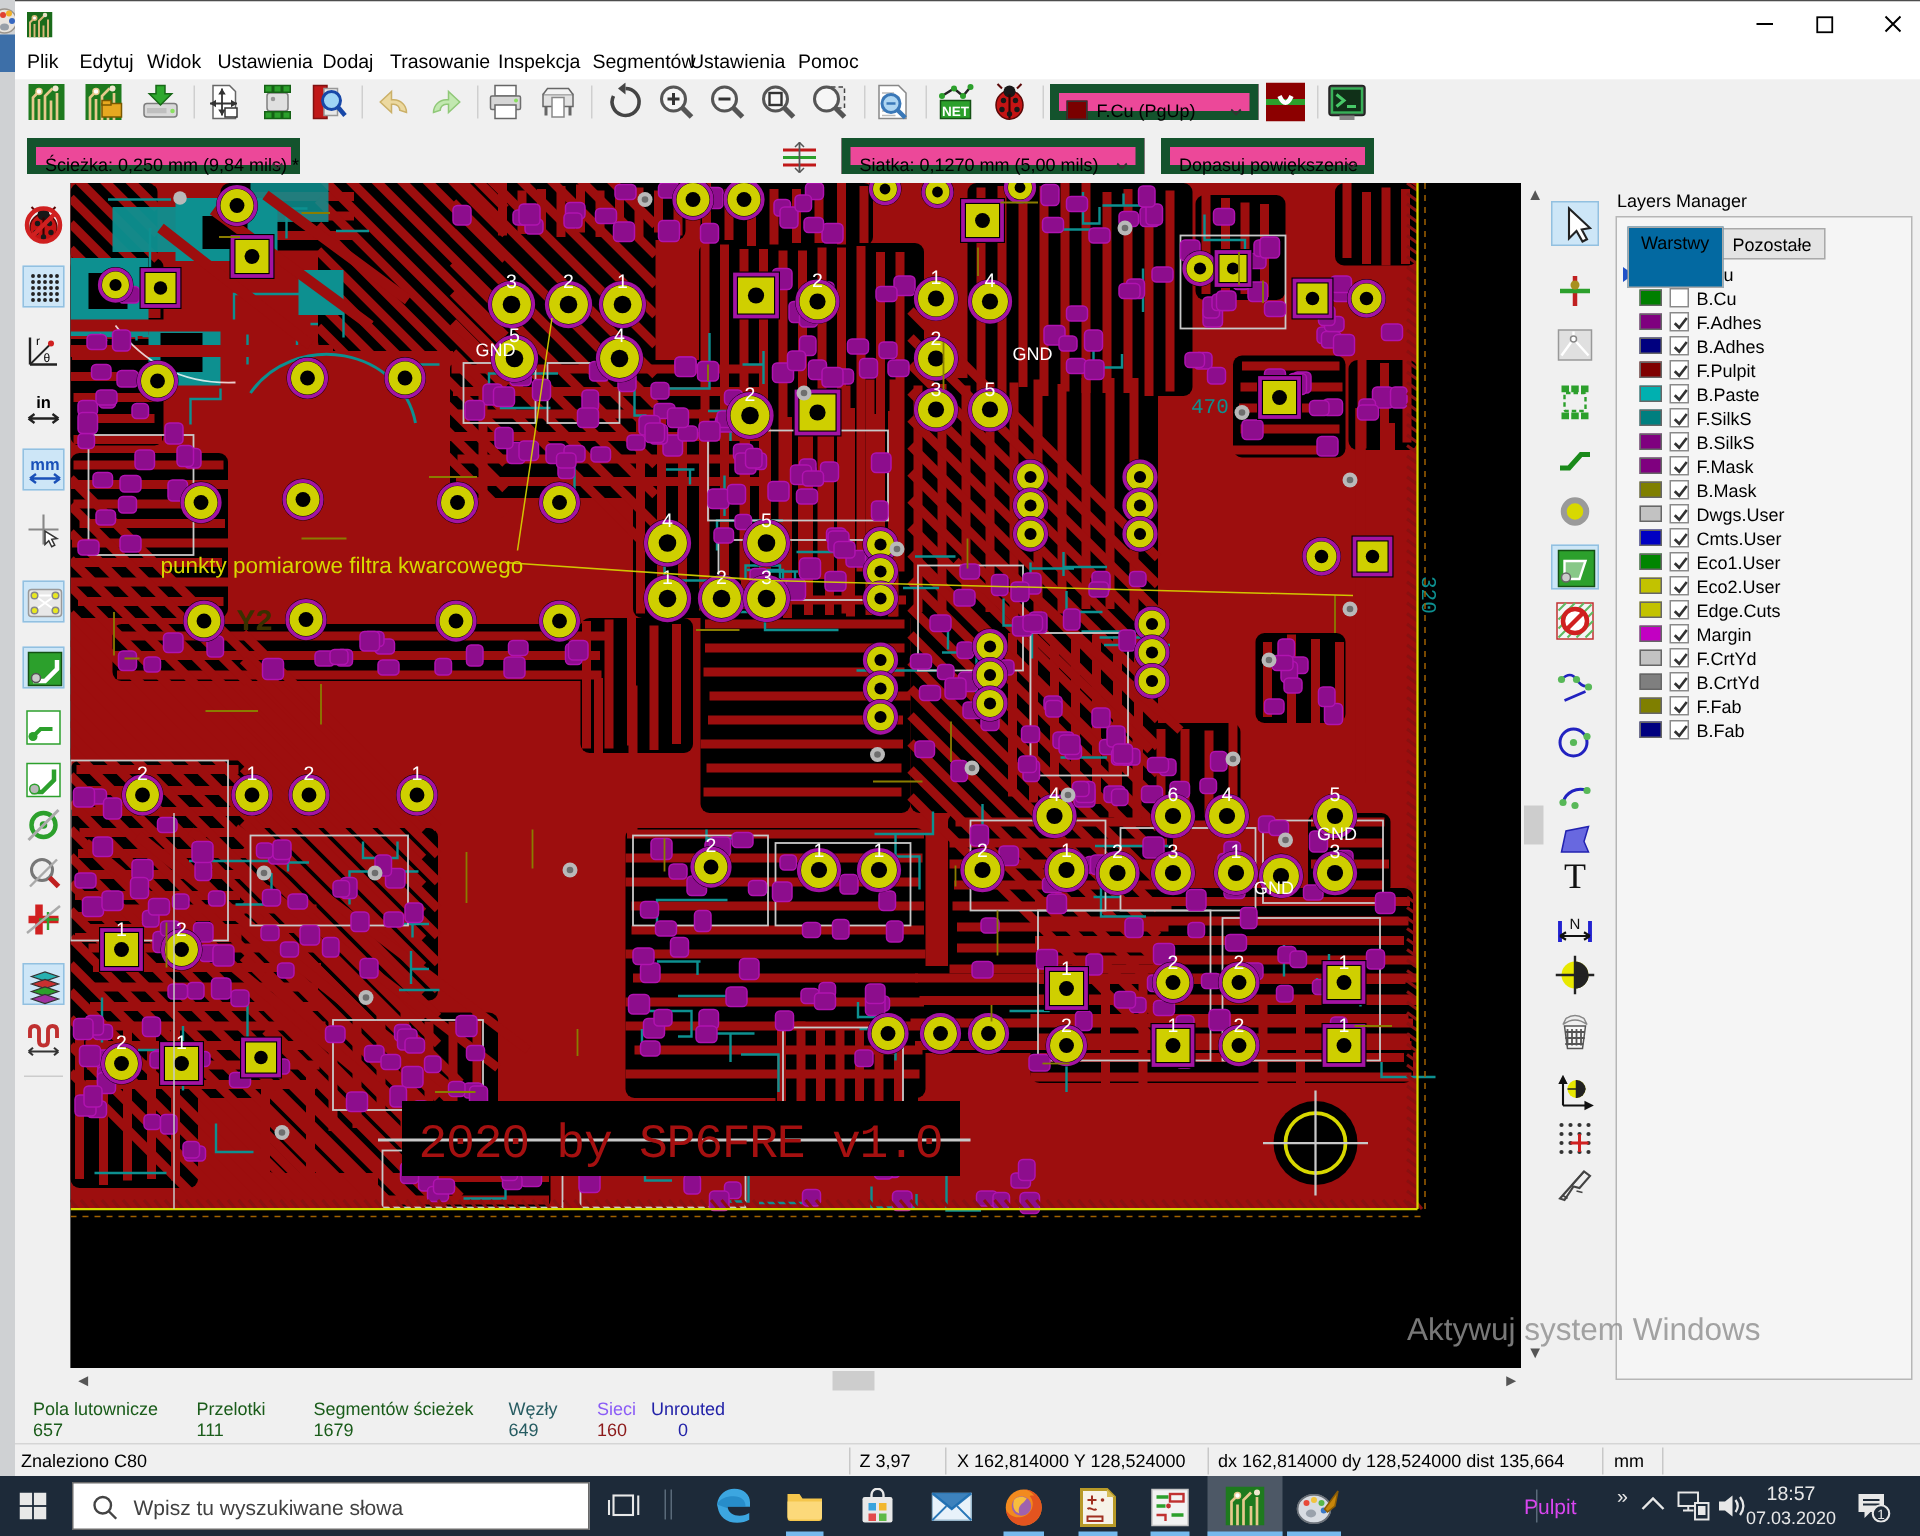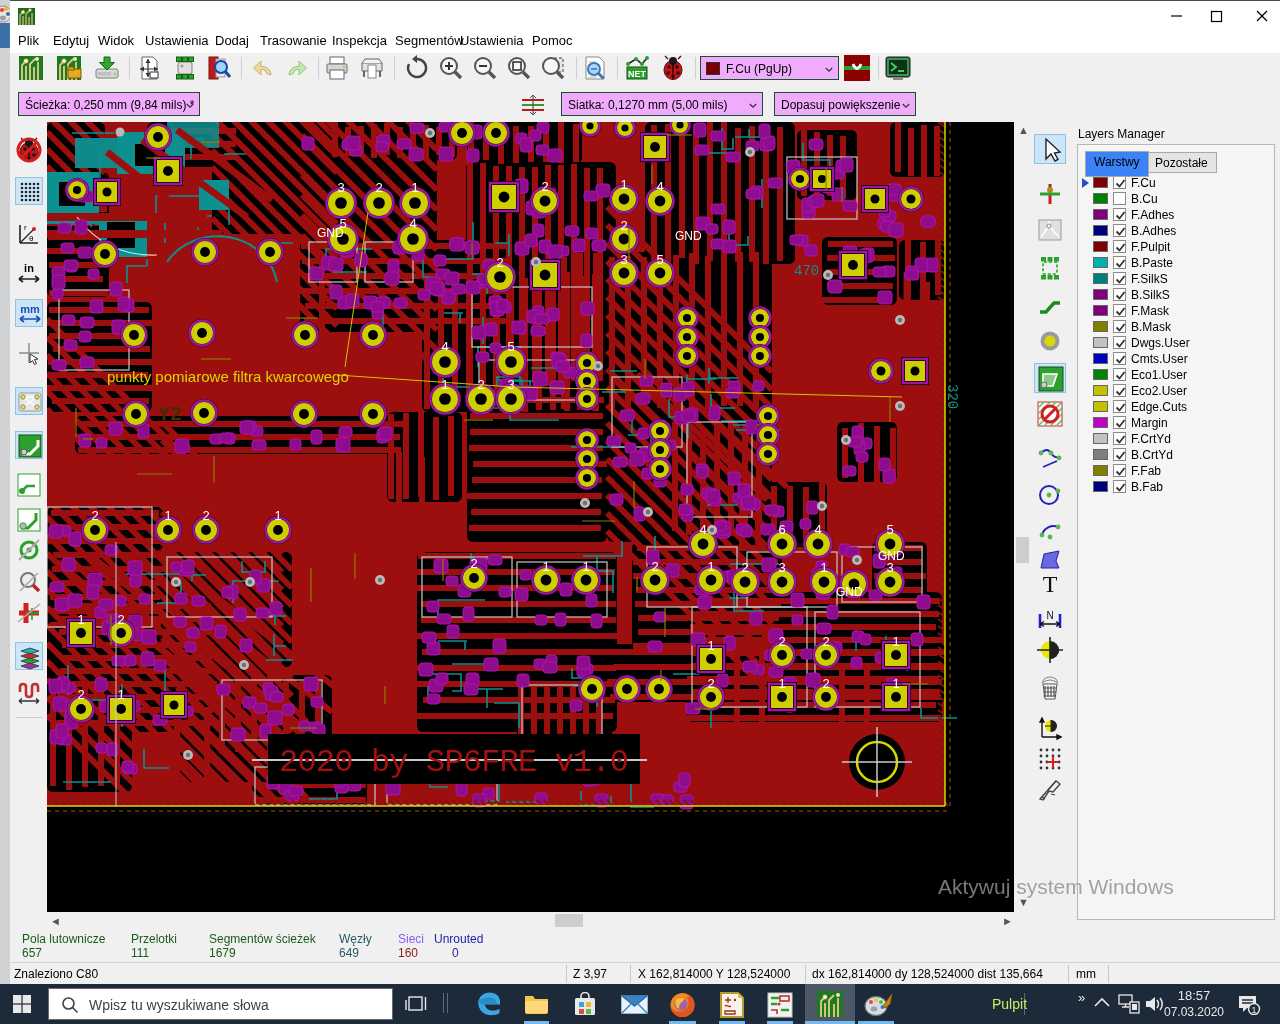--- a/index.html
+++ b/index.html
@@ -16,38 +16,38 @@
 #vscroll{left:1014px;top:122px;width:17px;height:790px;background:#f0f0f0}
 #vthumb{left:1016px;top:537px;width:13px;height:26px;background:#cdcdcd}
 #hscroll{left:47px;top:912px;width:967px;height:18px;background:#f0f0f0}
 #hthumb{left:555px;top:914px;width:28px;height:13px;background:#cdcdcd}
 .scrarrow{color:#555;font-size:11px;font-family:"Liberation Sans",sans-serif}
 #righttb{left:1031px;top:122px;width:41px;height:808px;background:#f0f0f0}
 #lpanel{left:1072px;top:122px;width:208px;height:808px;background:#f0f0f0}
 #lpanel .hdr{position:absolute;left:6px;top:5px;font-size:12px;color:#000}
 #lbox{position:absolute;left:5px;top:22px;width:198px;height:776px;background:#f5f5f5;border:1px solid #b6b6b6}
 .tab{position:absolute;top:7px;height:21px;font-size:12px;color:#000;border:1px solid #a9a9a9;background:#e4e4e4;padding:3px 8px 0 8px}
-.tabsel{background:#3b82f6;height:26px;top:6px;z-index:2}
+.tabsel{background:#0369a1;height:41px;top:6px;z-index:2}
 #laylist{position:absolute;left:1px;top:30px;width:195px}
 .lrow{position:absolute;left:0;height:16px;width:100%}
 .lsw{position:absolute;left:14px;top:2px;width:15px;height:11px;border:1px solid #666}
 .lcb{position:absolute;left:34px;top:1px;width:13px;height:13px;background:#fff;border:1px solid #8a8a8a}
 .lcb svg{position:absolute;left:0;top:0}
 .llab{position:absolute;left:52px;top:1px;font-size:12px;color:#000}
 .larrow{position:absolute;left:3px;top:3px;width:0;height:0;border-left:7px solid #2050c8;border-top:5px solid transparent;border-bottom:5px solid transparent}
 #msgpanel{left:10px;top:930px;width:1270px;height:32px;background:#f0f0f0;font-size:12px}
 .mlab{position:absolute;top:2px}
 .mval{position:absolute;top:16px}
 #statusbar{left:10px;top:962px;width:1270px;height:22px;background:#f0f0f0;border-top:1px solid #d5d5d5;font-size:12px;color:#000}
 .sfield{position:absolute;top:4px}
 .ssep{position:absolute;top:2px;width:1px;height:18px;background:#c8c8c8}
 #taskbar{left:0;top:984px;width:1280px;height:40px;background:#1d2a39}
 #searchbox{position:absolute;left:48px;top:4px;width:345px;height:32px;background:#fff;border:1px solid #6a6a6a}
 #searchbox span{position:absolute;left:40px;top:8px;font-size:14px;color:#414141}
-.combo{position:absolute;background:#f0abfc;border:1px solid #14532d;font-size:12px;color:#000;height:24px}
+.combo{position:absolute;background:#ec4899;border:6px solid #14532d;font-size:12px;color:#000;height:24px}
 .combo .txt{position:absolute;left:6px;top:5px;white-space:nowrap}
 .chev{position:absolute;right:5px;top:9px;width:8px;height:8px}
 .tsep{position:absolute;top:4px;width:1px;height:22px;background:#cfcfcf}
 .icon26{position:absolute;top:2px;width:26px;height:26px}
 .selbtn{background:#cde6f7;border:1px solid #92c0e0}
 #wmark{left:938px;top:875px;width:330px;color:rgba(144,144,144,0.83);z-index:50}
 #wmark .l1{font-size:21px;letter-spacing:0px}
 #wmark .l2{font-size:14px;margin-top:4px}
 </style></head>
 <body>
@@ -2505,21 +2505,21 @@
       <ellipse cx="11" cy="17" rx="3.4" ry="2.6" fill="#9aa2ac"></ellipse>
       <path d="M20 14 L29 2 l-2 10 -5 4z" fill="#c8860a" stroke="#8a5c06"></path>
     </svg>
     <div class="abs" style="left:524px;top:37px;width:25px;height:3px;background:#76b9ed"></div>
     <div class="abs" style="left:669px;top:37px;width:27px;height:3px;background:#76b9ed"></div>
     <div class="abs" style="left:719px;top:37px;width:26px;height:3px;background:#76b9ed"></div>
     <div class="abs" style="left:767px;top:37px;width:26px;height:3px;background:#76b9ed"></div>
     <div class="abs" style="left:805px;top:37px;width:50px;height:3px;background:#76b9ed"></div>
     <div class="abs" style="left:858px;top:37px;width:36px;height:3px;background:#76b9ed"></div>
     <div class="abs" style="left:1024px;top:9px;width:1px;height:22px;background:#5a6a7a"></div>
-    <span class="abs" style="left:992px;top:12px;font-size:14px;color:#bef264">Pulpit</span>
+    <span class="abs" style="left:1016px;top:12px;font-size:14px;color:#d946ef">Pulpit</span>
     <span class="abs" style="left:1078px;top:6px;font-size:13px;color:#e8e8e8">»</span>
     <svg class="abs" style="left:1094px;top:13px" width="16" height="12" viewBox="0 0 16 12">
       <path d="M1 9 L8 2 L15 9" stroke="#e8e8e8" stroke-width="1.6" fill="none"></path>
     </svg>
     <svg class="abs" style="left:1118px;top:10px" width="22" height="20" viewBox="0 0 22 20">
       <rect x="1" y="1" width="13" height="9" fill="none" stroke="#e8e8e8" stroke-width="1.3"></rect>
       <path d="M4 13 h7 M7.5 10 v3" stroke="#e8e8e8" stroke-width="1.3"></path>
       <rect x="12" y="8" width="9" height="11" fill="#1d2a39" stroke="#e8e8e8" stroke-width="1.3"></rect>
       <rect x="14" y="10" width="5" height="6" fill="#e8e8e8"></rect>
     </svg>

